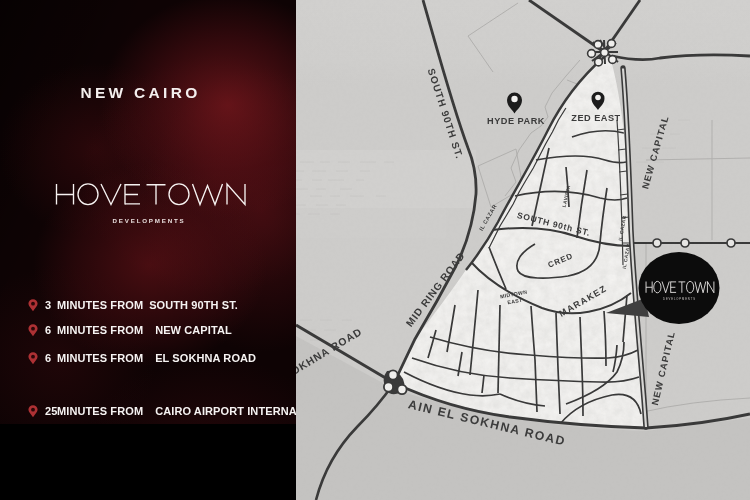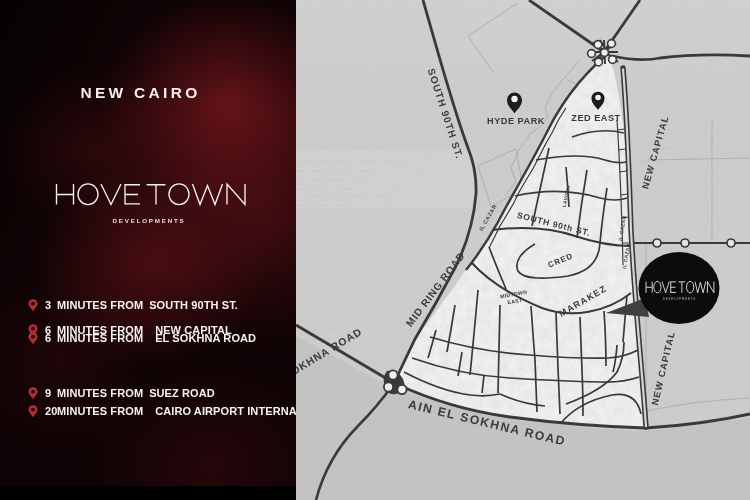--- a/index.html
+++ b/index.html
@@ -1,19 +1,19 @@
 <!DOCTYPE html>
 <html><head>
 <meta charset="utf-8">
 <style>
   html,body{margin:0;padding:0;width:750px;height:500px;overflow:hidden;background:#000;}
   *{box-sizing:border-box;font-family:"Liberation Sans", sans-serif;}
   #stage{position:relative;width:750px;height:500px;overflow:hidden;}
   #mapwrap{position:absolute;left:296px;top:0;width:454px;height:500px;}
-  #panel{position:absolute;left:0;top:0;width:296px;height:486px;overflow:hidden;
+  #panel{position:absolute;left:0;top:0;width:296px;height:424px;overflow:hidden;
     background:
       radial-gradient(170px 150px at 228px 105px, rgba(122,24,30,.75) 0%, rgba(90,16,22,.45) 45%, rgba(0,0,0,0) 75%),
       radial-gradient(150px 130px at 150px 265px, rgba(110,20,26,.6) 0%, rgba(74,13,18,.4) 50%, rgba(0,0,0,0) 78%),
       radial-gradient(160px 190px at 262px 210px, rgba(96,18,24,.55) 0%, rgba(0,0,0,0) 75%),
       radial-gradient(180px 160px at 215px 175px, rgba(88,17,23,.45) 0%, rgba(0,0,0,0) 75%),
       radial-gradient(120px 110px at 95px 150px, rgba(70,12,16,.5) 0%, rgba(0,0,0,0) 80%),
       radial-gradient(170px 140px at 210px 465px, rgba(60,11,15,.5) 0%, rgba(0,0,0,0) 78%),
       linear-gradient(115deg, rgba(0,0,0,.55) 0%, rgba(0,0,0,0) 30%),
       radial-gradient(120px 120px at 60px 360px, rgba(48,9,12,.5) 0%, rgba(0,0,0,0) 80%),
       #0e0304;
@@ -256,27 +256,23 @@
   <div id="devline">DEVELOPMENTS</div>
 
   <div class="row" style="top:299px"><svg width="10" height="13" viewBox="0 0 12 15">
           <path d="M6,14.5 C4,11 0.5,8.5 0.5,5.5 A5.5,5.5 0 1 1 11.5,5.5 C11.5,8.5 8,11 6,14.5 Z" fill="#ad3134"></path>
           <circle cx="6" cy="5.3" r="2.3" fill="#2a0708"></circle>
         </svg><span class="num">3</span>MINUTES FROM<span class="gap"></span>SOUTH 90TH ST.</div>
   <div class="row" style="top:324px"><svg width="10" height="13" viewBox="0 0 12 15">
           <path d="M6,14.5 C4,11 0.5,8.5 0.5,5.5 A5.5,5.5 0 1 1 11.5,5.5 C11.5,8.5 8,11 6,14.5 Z" fill="#ad3134"></path>
           <circle cx="6" cy="5.3" r="2.3" fill="#2a0708"></circle>
         </svg><span class="num">6</span>MINUTES FROM<span class="gap"></span><span class="gap"></span>NEW CAPITAL</div>
-  <div class="row" style="top:332px"><svg width="10" height="13" viewBox="0 0 12 15">
+  <div class="row" style="top:352px"><svg width="10" height="13" viewBox="0 0 12 15">
           <path d="M6,14.5 C4,11 0.5,8.5 0.5,5.5 A5.5,5.5 0 1 1 11.5,5.5 C11.5,8.5 8,11 6,14.5 Z" fill="#ad3134"></path>
           <circle cx="6" cy="5.3" r="2.3" fill="#2a0708"></circle>
         </svg><span class="num">6</span>MINUTES FROM<span class="gap"></span><span class="gap"></span>EL SOKHNA ROAD</div>
-  <div class="row" style="top:387px"><svg width="10" height="13" viewBox="0 0 12 15">
-          <path d="M6,14.5 C4,11 0.5,8.5 0.5,5.5 A5.5,5.5 0 1 1 11.5,5.5 C11.5,8.5 8,11 6,14.5 Z" fill="#ad3134"></path>
-          <circle cx="6" cy="5.3" r="2.3" fill="#2a0708"></circle>
-        </svg><span class="num">9</span>MINUTES FROM<span class="gap"></span>SUEZ ROAD</div>
   <div class="row" style="top:405px"><svg width="10" height="13" viewBox="0 0 12 15">
           <path d="M6,14.5 C4,11 0.5,8.5 0.5,5.5 A5.5,5.5 0 1 1 11.5,5.5 C11.5,8.5 8,11 6,14.5 Z" fill="#ad3134"></path>
           <circle cx="6" cy="5.3" r="2.3" fill="#2a0708"></circle>
-        </svg><span class="num">20</span>MINUTES FROM<span class="gap"></span><span class="gap"></span>CAIRO AIRPORT INTERNATIONAL</div>
+        </svg><span class="num">25</span>MINUTES FROM<span class="gap"></span><span class="gap"></span>CAIRO AIRPORT INTERNATIONAL</div>
 </div>
 
 </div>
 
 </body></html>

